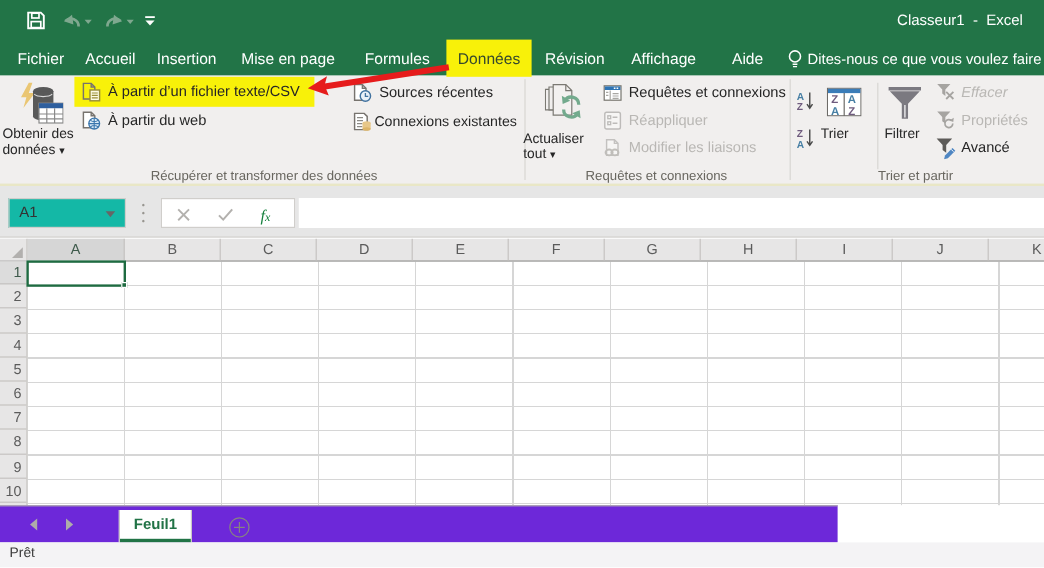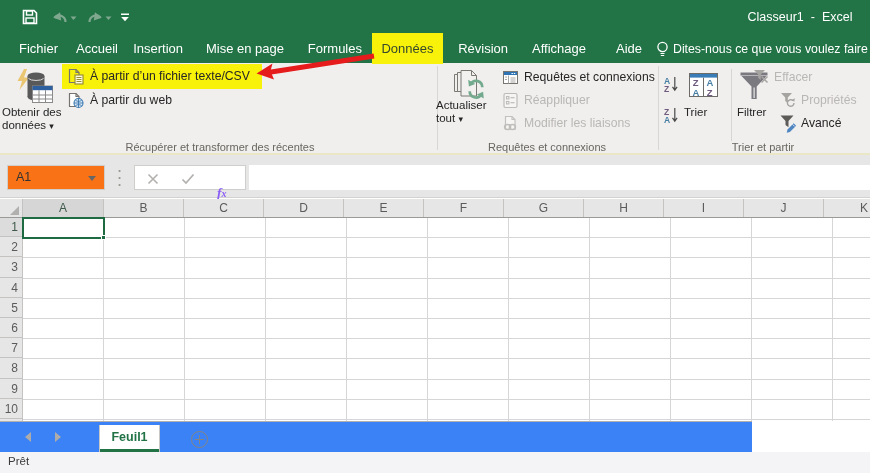--- a/index.html
+++ b/index.html
@@ -4,41 +4,41 @@
 <style>
   * { margin:0; padding:0; box-sizing:border-box; }
   html,body { width:870px; height:473px; overflow:hidden; }
   body { font-family:"Liberation Sans", sans-serif; position:relative; background:#fff; }
   #app { position:absolute; left:0; top:0; width:870px; height:473px; }
   .abs { position:absolute; }
 
   
   #titlebar { left:0; top:0; width:870px; height:35px; background:#227447; }
   #menubar { left:0; top:35px; width:870px; height:28px; background:#227447; }
-  .mtab { position:absolute; top:0; height:28px; line-height:28px; color:#fff; font-size:13px; text-align:right; }
+  .mtab { position:absolute; top:0; height:28px; line-height:28px; color:#fff; font-size:13px; text-align:center; }
   #tab-donnees { position:absolute; left:372px; top:33px; width:71px; height:31px; background:#f8f109; color:#35482e; font-size:13px; text-align:center; line-height:31px; z-index:3; }
   #title-text { position:absolute; left:720px; top:0; width:160px; height:35px; line-height:35px; color:#fff; font-size:12.5px; text-align:center; }
 
   
   #ribbon { left:0; top:63px; width:870px; height:92px; background:#f1efee; }
   #ribbonline { left:0; top:153px; width:870px; height:2px; background:#e9e7c6; }
   .rsep { position:absolute; top:3px; width:1px; height:84px; background:#d8d6d3; }
   .grouplabel { position:absolute; top:77px; height:14px; line-height:14px; font-size:11px; color:#68665f; text-align:center; }
   .ritem { position:absolute; height:24px; font-size:12.2px; color:#262626; }
   .ritem .txt { position:absolute; left:28px; top:0; height:24px; line-height:24px; white-space:nowrap; }
   .ritem svg { position:absolute; left:6px; top:4px; }
   .disabled { color:#b9b7b4; }
   .bigbtn-label { position:absolute; text-align:left; font-size:11.5px; color:#262626; line-height:13px; }
 
   
   #hl-item { position:absolute; left:62px; top:1px; width:200px; height:25px; background:#f8f109; z-index:0; }
 
   
   #fxbar { left:0; top:155px; width:870px; height:43px; background:#e6e6e6; border-bottom:1px solid #d4d2cf; }
-  #namebox { position:absolute; left:7px; top:10px; width:98px; height:25px; background:#f97316; border:1px solid #d0cecb; }
+  #namebox { position:absolute; left:7px; top:10px; width:98px; height:25px; background:#14b8a6; border:1px solid #d0cecb; }
   #namebox .nm { position:absolute; left:8px; top:0; line-height:23px; font-size:12.5px; color:#333; }
   #namebox .caret { position:absolute; right:8px; top:10px; width:0; height:0; border-left:4px solid transparent; border-right:4px solid transparent; border-top:5px solid #666; }
   #fxdots { position:absolute; left:117px; top:12px; width:5px; height:21px; color:#97958f; font-size:7.5px; line-height:7px; text-align:center; letter-spacing:0; }
   #fxbtns { position:absolute; left:134px; top:10px; width:112px; height:25px; background:#fff; border:1px solid #d0cecb; }
   #fxinput { position:absolute; left:249px; top:10px; width:621px; height:25px; background:#fff; }
 
   
   #gridwrap { left:0; top:199px; width:870px; height:222px; background:#fff; }
   #colheads { position:absolute; left:0; top:0; width:870px; height:19px; background:#e7e6e6; border-bottom:1px solid #9a9a98; }
   .ch { position:absolute; top:0; height:18px; line-height:18px; text-align:center; font-size:12px; color:#5b5b5b; border-right:1px solid #c5c3c1; }
@@ -47,21 +47,21 @@
   #rowheads { position:absolute; left:0; top:19px; width:23px; height:203px; background:#e7e6e6; border-right:1px solid #c5c3c1; }
   .rh { position:absolute; left:0; width:22px; text-align:right; padding-right:4px; font-size:12px; color:#5b5b5b; border-bottom:1px solid #c5c3c1; }
   #cells { position:absolute; left:23px; top:19px; width:847px; height:203px;
     background-image: repeating-linear-gradient(to right, transparent 0, transparent 80px, #d6d6d6 80px, #d6d6d6 81px),
                       repeating-linear-gradient(to bottom, transparent 0, transparent 19.2px, #d6d6d6 19.2px, #d6d6d6 20.2px);
   }
   #sel { position:absolute; left:22px; top:18px; width:83px; height:22px; border:2px solid #1e6b41; background:#fff; }
   #sel .handle { position:absolute; right:-3px; bottom:-3px; width:5px; height:5px; background:#1e6b41; border:1px solid #fff; }
 
   
-  #tabbar { left:0; top:421px; width:752px; height:31px; background:#3b82f6; border-top:1px solid #b2b0ae; }
+  #tabbar { left:0; top:421px; width:698px; height:31px; background:#6d28d9; border-top:1px solid #b2b0ae; }
   #sheettab { position:absolute; left:99px; top:3px; width:61px; height:27px; background:#fff; border-left:1px solid #c9c7c5; border-right:1px solid #c9c7c5; }
   #sheettab .nm { position:absolute; left:0; top:0; width:100%; text-align:center; line-height:24px; font-size:12.5px; font-weight:bold; color:#217346; }
   #sheettab .ul { position:absolute; left:0; bottom:0; width:100%; height:3px; background:#217346; }
   .navarr { position:absolute; top:10px; width:0; height:0; }
   #plusbtn { position:absolute; left:191px; top:9px; width:17px; height:17px; border:1px solid #868481; border-radius:50%; }
   #plusbtn:before { content:""; position:absolute; left:3px; top:7px; width:9px; height:1px; background:#868481; }
   #plusbtn:after { content:""; position:absolute; left:7px; top:3px; width:1px; height:9px; background:#868481; }
 
   
   #statusbar { left:0; top:452px; width:870px; height:21px; background:#f4f3f5; font-size:11.5px; color:#3b3b3b; }
@@ -138,36 +138,55 @@
     <div class="ritem" style="left:62px;top:25px;width:200px;">
       <svg width="17" height="17" viewBox="0 0 17 17">
         <path d="M1.5 1.5 h6.5 l3 3 v10 h-9.5 z" fill="#fff" stroke="#77736e" stroke-width="1.2"></path>
         <path d="M8 1.5 v3 h3" fill="none" stroke="#77736e" stroke-width="1.2"></path>
         <circle cx="10.5" cy="11" r="4.5" fill="#dcebf7" stroke="#3a76ad" stroke-width="1.1"></circle>
         <path d="M6 11 h9 M10.5 6.5 v9 M7.4 8.3 c2 1.4 4.3 1.4 6.3 0 M7.4 13.7 c2-1.4 4.3-1.4 6.3 0" stroke="#3a76ad" stroke-width="0.9" fill="none"></path>
       </svg>
       <div class="txt">À partir du web</div>
     </div>
 
+    <div class="ritem" style="left:288px;top:2px;width:160px;">
+      <svg width="17" height="17" viewBox="0 0 17 17">
+        <path d="M1.5 1.5 h6.5 l3 3 v10 h-9.5 z" fill="#fff" stroke="#77736e" stroke-width="1.2"></path>
+        <path d="M8 1.5 v3 h3" fill="none" stroke="#77736e" stroke-width="1.2"></path>
+        <circle cx="10.5" cy="11" r="4.3" fill="#eaf1f8" stroke="#41729f" stroke-width="1.2"></circle>
+        <path d="M10.5 8.5 v2.8 h2.4" stroke="#41729f" stroke-width="1.1" fill="none"></path>
+      </svg>
+      <div class="txt">Sources récentes</div>
+    </div>
+    <div class="ritem" style="left:288px;top:26px;width:170px;">
+      <svg width="17" height="17" viewBox="0 0 17 17">
+        <path d="M1.5 1.5 h8 l2.5 2.5 v11 h-10.5 z" fill="#fff" stroke="#77736e" stroke-width="1.2"></path>
+        <path d="M3.5 5 h5 M3.5 7.5 h5 M3.5 10 h4.5 M3.5 12.5 h4.5" stroke="#8c8a86" stroke-width="1" fill="none"></path>
+        <ellipse cx="11.5" cy="9.5" rx="3.4" ry="1.5" fill="#e7c789"></ellipse>
+        <rect x="8.1" y="9.5" width="6.8" height="5" fill="#e7c789"></rect>
+        <ellipse cx="11.5" cy="14.5" rx="3.4" ry="1.5" fill="#dcb468"></ellipse>
+      </svg>
+      <div class="txt" style="left:24px;font-size:11.8px;">Connexions existantes</div>
+    </div>
 
     <div class="rsep" style="left:437px;"></div>
 
     <svg class="abs" style="left:454px;top:7px" width="34" height="32" viewBox="0 0 34 32">
       <path d="M0.5 4.5 h9 l4 4 v13 h-13 z" fill="#f1efee" stroke="#7b7973" stroke-width="1"></path>
       <path d="M3.5 2.5 h10 l4 4 v15 h-14 z" fill="#f1efee" stroke="#7b7973" stroke-width="1"></path>
       <path d="M7 0.5 h10.5 l5 5 v20.5 h-15.5 z" fill="#f3f1f0" stroke="#7b7973" stroke-width="1"></path>
       <path d="M17.5 0.5 v5 h5" fill="none" stroke="#7b7973" stroke-width="1"></path>
       <g fill="none" stroke="#73aa8d" stroke-width="2.7">
         <path d="M28.3 17.2 a6.3 6.3 0 0 0 -11.6 -3.4"></path>
         <path d="M15.7 21.2 a6.3 6.3 0 0 0 11.6 3.4"></path>
       </g>
       <path d="M14.2 9.8 l0.7 6.8 6.3 -2.6 z" fill="#73aa8d"></path>
       <path d="M29.8 28.6 l-0.7 -6.8 -6.3 2.6 z" fill="#73aa8d"></path>
     </svg>
-    <div class="bigbtn-label" style="left:436px;top:36px;width:68px;">Actualiser<br>tout <span style="font-size:9px;">▾</span></div>
+    <div class="bigbtn-label" style="left:436px;top:47px;width:68px;">Actualiser<br>tout <span style="font-size:9px;">▾</span></div>
 
     <div class="ritem" style="left:496px;top:2px;width:160px;">
       <svg width="17" height="17" viewBox="0 0 17 17">
         <rect x="1.5" y="2.5" width="14" height="12" fill="#fff" stroke="#77756f" stroke-width="1"></rect>
         <rect x="2" y="3" width="13" height="3" fill="#2e74b5"></rect>
         <path d="M9.5 4.5 h1.4 M11.8 4.5 h1.4" stroke="#fff" stroke-width="1.2"></path>
         <path d="M6.5 6.5 v8" stroke="#a9a7a3" stroke-width="1"></path>
         <path d="M8.5 9 h5 M8.5 11 h5 M8.5 13 h5" stroke="#a9a7a3" stroke-width="1"></path>
         <path d="M3 8 h2 M3 10.5 h2" stroke="#a9a7a3" stroke-width="1"></path>
       </svg>
@@ -219,21 +238,21 @@
 
     <div class="rsep" style="left:731px;top:6px;height:72px;"></div>
 
     <svg class="abs" style="left:740px;top:9px" width="28" height="28" viewBox="0 0 28 28">
       <path d="M0.5 0.5 h27 v3 h-27 z" fill="#7b7980"></path>
       <path d="M1.5 4.1 h25 L16.7 14.4 v12.6 h-5.2 V14.4 z" fill="#7b7980"></path>
       <path d="M14.1 15.5 v10.5" stroke="#fff" stroke-width="1" fill="none"></path>
     </svg>
     <div class="bigbtn-label" style="left:737px;top:43px;width:40px;">Filtrer</div>
 
-    <div class="ritem disabled" style="left:746px;top:2px;width:95px;">
+    <div class="ritem disabled" style="left:773px;top:2px;width:95px;font-style:italic;">
       <svg width="18" height="17" viewBox="0 0 18 17">
         <path d="M2 1 h11 l-4.2 4.6 v5.4 l-2.6 -2 v-3.4 z" fill="#a6a4a1"></path>
         <path d="M9.5 7.5 l6 6 M15.5 7.5 l-6 6" stroke="#a6a4a1" stroke-width="1.5"></path>
       </svg>
       <div class="txt">Effacer</div>
     </div>
     <div class="ritem disabled" style="left:773px;top:25px;width:105px;">
       <svg width="18" height="17" viewBox="0 0 18 17">
         <path d="M2 1 h11 l-4.2 4.6 v5.4 l-2.6 -2 v-3.4 z" fill="#a6a4a1"></path>
         <path d="M15 11 a3.3 3.3 0 1 1 -1 -2.4" fill="none" stroke="#a6a4a1" stroke-width="1.4"></path>
@@ -243,21 +262,21 @@
     </div>
     <div class="ritem" style="left:773px;top:48px;width:95px;">
       <svg width="19" height="18" viewBox="0 0 19 18">
         <path d="M1.5 0.5 h13 l-5 5.4 v6.4 l-3 -2.4 v-4 z" fill="#5d5b58"></path>
         <path d="M8.5 14.5 l6.2 -6.2 2.4 2.4 -6.2 6.2 -3.2 0.8 z" fill="#4f86c2"></path>
         <path d="M13.6 9.4 l2 2" stroke="#fff" stroke-width="0.8"></path>
       </svg>
       <div class="txt">Avancé</div>
     </div>
 
-    <div class="grouplabel" style="left:60px;width:320px;">Récupérer et transformer des récentes</div>
+    <div class="grouplabel" style="left:60px;width:320px;">Récupérer et transformer des données</div>
     <div class="grouplabel" style="left:447px;width:200px;">Requêtes et connexions</div>
     <div class="grouplabel" style="left:663px;width:200px;">Trier et partir</div>
   </div>
   <div class="abs" id="ribbonline"></div>
 
   <svg class="abs" style="left:248px;top:48px;z-index:5" width="132" height="36" viewBox="0 0 132 36">
     <line x1="126" y1="8" x2="20" y2="24.5" stroke="#e61c1c" stroke-width="5"></line>
     <polygon points="8.5,25.5 24.5,15.5 22.5,23 26,31.5" fill="#e61c1c"></polygon>
   </svg>
 
@@ -267,21 +286,21 @@
         <span class="caret"></span>
       </div>
     <div id="fxdots">•<br>•<br>•</div>
     <div id="fxbtns">
       <svg class="abs" style="left:12px;top:7px" width="12" height="12" viewBox="0 0 12 12">
           <path d="M1.5 1.5 L10.5 10.5 M10.5 1.5 L1.5 10.5" stroke="#b3b1ae" stroke-width="1.6"></path>
         </svg>
       <svg class="abs" style="left:46px;top:7px" width="14" height="12" viewBox="0 0 14 12">
           <path d="M1.5 6.5 L5 10 L12.5 1.5" stroke="#b3b1ae" stroke-width="1.7" fill="none"></path>
         </svg>
-      <div class="abs" style="left:82px;top:19px;font-family:'Liberation Serif',serif;font-style:italic;font-weight:bold;font-size:13.5px;color:#8b5cf6;">f<span style="font-size:10px;">x</span></div>
+      <div class="abs" style="left:82px;top:6px;font-family:'Liberation Serif',serif;font-style:italic;font-weight:normal;font-size:13.5px;color:#15803d;">f<span style="font-size:10px;">x</span></div>
     </div>
     <div id="fxinput"></div>
   </div>
 
   <div class="abs" id="gridwrap">
     <div id="cells"></div>
     <div id="colheads">
       <div id="corner">
           <div class="tri"></div>
         </div>

